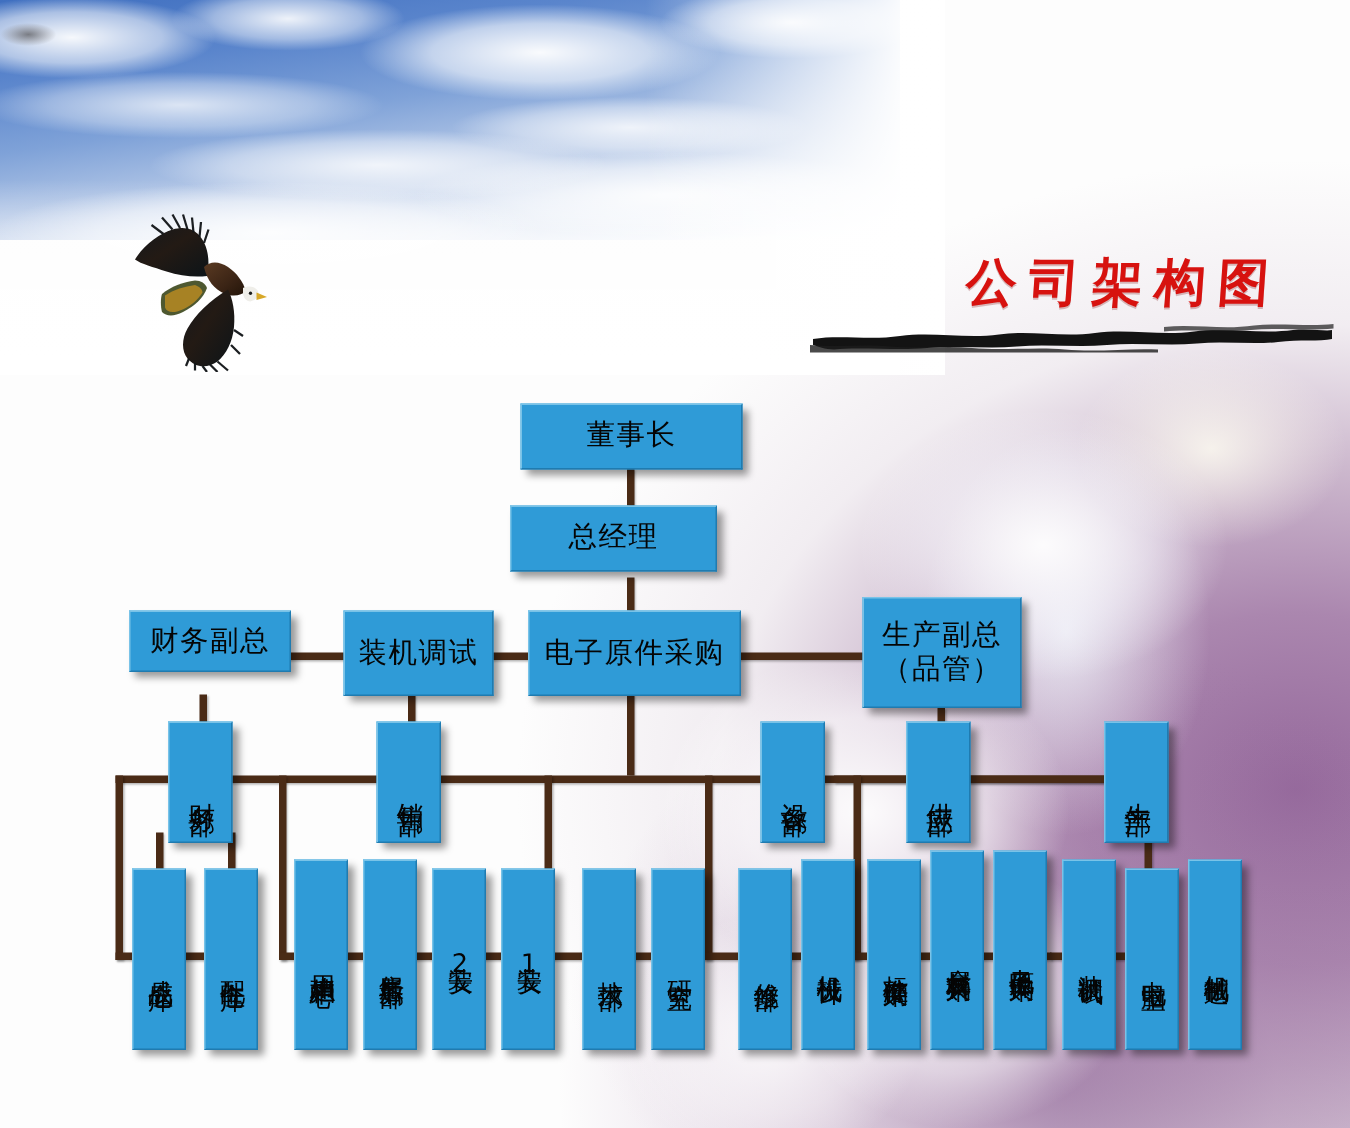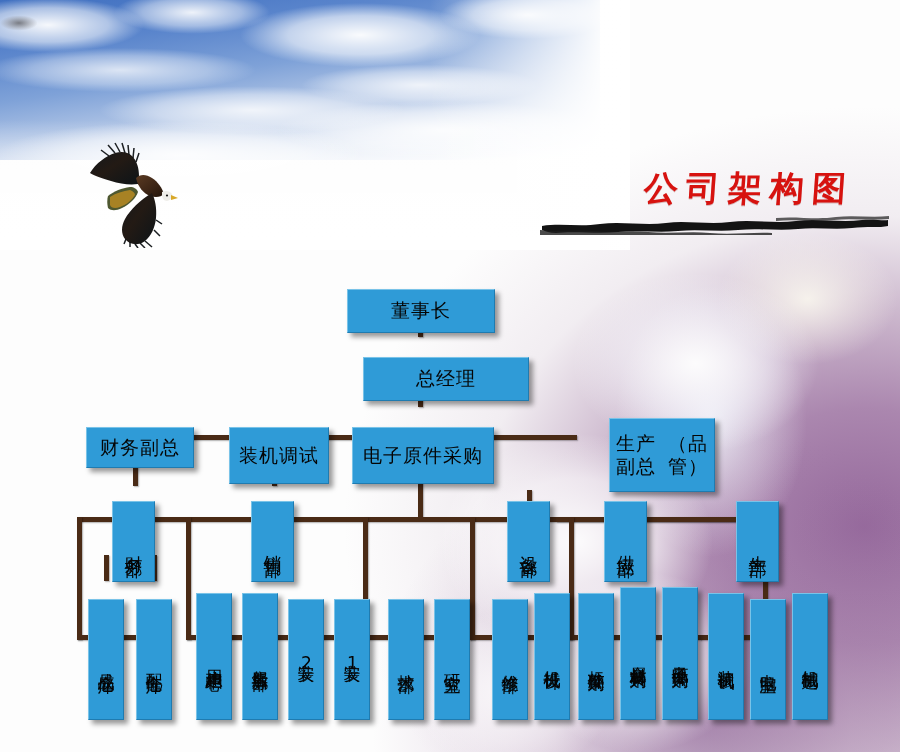--- a/index.html
+++ b/index.html
@@ -123,21 +123,20 @@
     border-left: 1px solid #79c3e8;
     border-right: 1px solid #1f7bb0;
     border-bottom: 1px solid #1f7bb0;
     box-shadow: 4px 4px 5px rgba(0,0,0,0.40);
     display:flex;
     align-items:center;
     justify-content:center;
     color:#050505;
     text-align:center;
     overflow:hidden;
-    margin-top:20px;
   }
   .box span { display:block; line-height:1.14; }
 
   
   .box.h {
     font-family: "DejaVu Sans", "Liberation Sans", sans-serif;
     font-size: 19px;
     font-weight: 400;
     letter-spacing: 1px;
   }
@@ -272,34 +271,34 @@
 
     <div class="ln" style="left:527px; top:490px; width:5px;  height:30px;"></div>
 
     <div class="ln" style="left:104px; top:555px; width:5px; height:26px;"></div>
     <div class="ln" style="left:152px; top:555px; width:5px; height:26px;"></div>
 
     <div class="box h" style="left:347px; top:269px; width:148px; height:44px;">
       <span>董事长</span>
     </div>
 
-    <div class="box h" style="left:363px; top:337px; width:166px; height:44px;">
+    <div class="box h" style="left:340px; top:337px; width:138px; height:44px;">
       <span>总经理</span>
     </div>
 
     <div class="box h" style="left:86px;  top:407px; width:108px; height:41px;">
       <span>财务副总</span>
     </div>
     <div class="box h" style="left:229px; top:407px; width:100px; height:57px;">
       <span>装机调试</span>
     </div>
     <div class="box h" style="left:352px; top:407px; width:142px; height:57px;">
       <span>电子原件采购</span>
     </div>
-    <div class="box h two" style="left:609px; top:398px; width:106px; height:74px; flex-direction:row;">
+    <div class="box h two" style="left:575px; top:398px; width:106px; height:74px; flex-direction:column;">
       <span>生产副总</span>
       <span>（品管）</span>
     </div>
 
     <div class="box v" style="left:112px; top:481px; width:43px; height:81px;">
       <span>财务部</span>
     </div>
     <div class="box v" style="left:251px; top:481px; width:43px; height:81px;">
       <span>销售部</span>
     </div>

